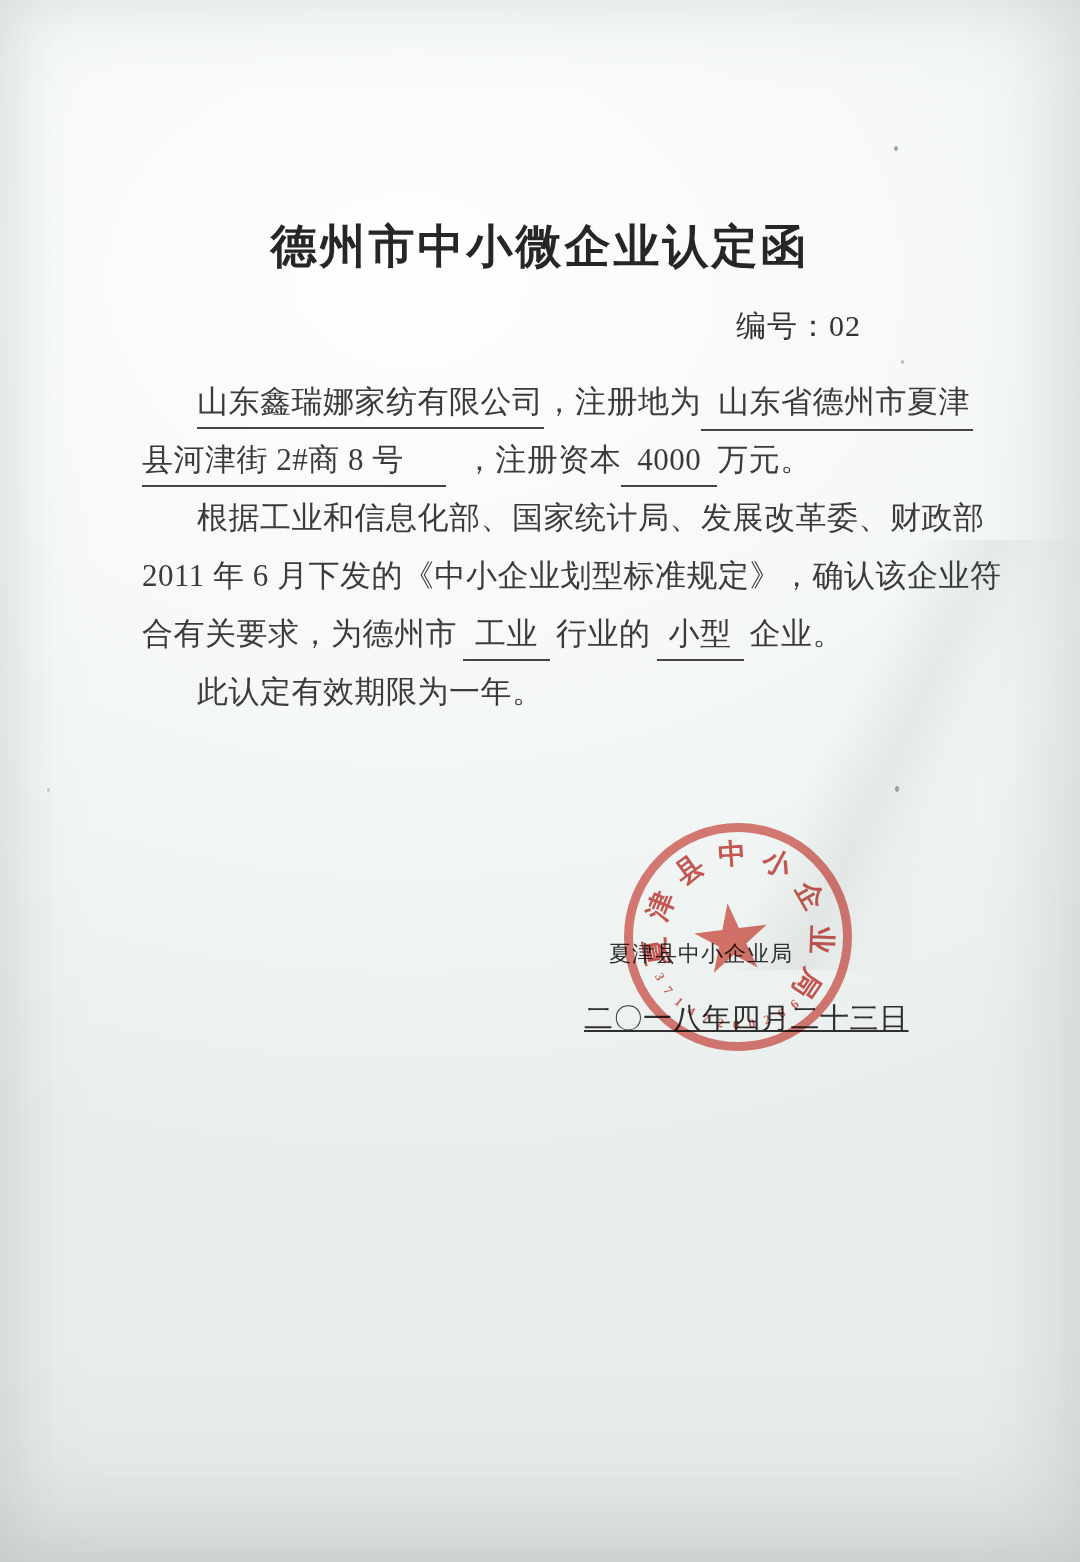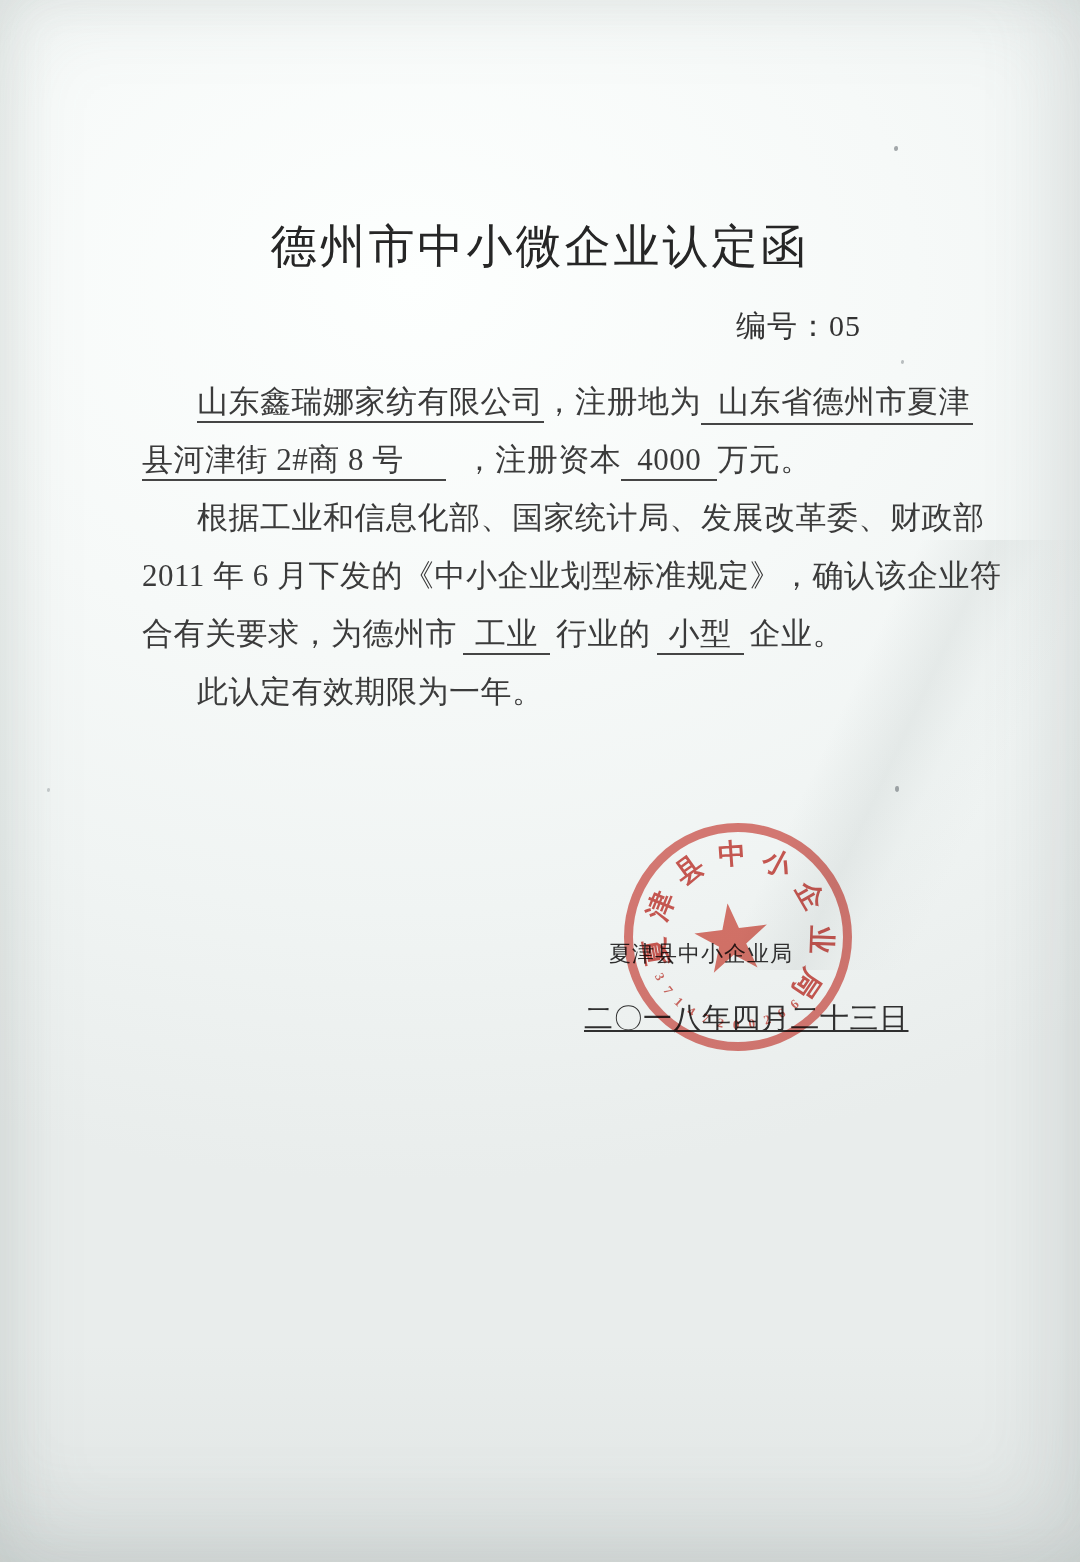--- a/index.html
+++ b/index.html
@@ -21,33 +21,33 @@
   }
   .bottomshade{
     position:absolute; left:0; bottom:0; width:100%; height:220px; pointer-events:none;
     background:linear-gradient(to bottom, rgba(0,0,0,0), rgba(150,160,158,.10));
   }
 
   .speck{ position:absolute; background:#5d646a; border-radius:50% 40% 55% 45%; opacity:.55; }
 
   .title{
     position:absolute; top:216px; left:0; width:100%; text-align:center;
-    font-size:46px; font-weight:normal; color:#262626; letter-spacing:3px;
+    font-size:46px; font-weight:bold; color:#262626; letter-spacing:3px;
   }
   .docnum{
     position:absolute; top:306px; left:736px;
     font-size:30px; color:#333; letter-spacing:1px;
   }
   .body-block{
     position:absolute; left:142px; top:373px; width:812px;
     font-size:31px; color:#3b3b3b; letter-spacing:.5px;
   }
   .line{ height:58px; line-height:58px; white-space:nowrap; }
   .indent{ padding-left:55px; }
-  .u{ border-bottom:2.5px solid #454545; padding-bottom:2px; }
+  .u{ border-bottom:2.5px solid #454545; padding-bottom:8px; }
   .u-addr1{ padding-left:17px; padding-right:3px;font-family:Liberation Mono, monospace; }
   .u-addr2{ padding-right:42px; }
   .u-cap{ padding-left:16px; padding-right:16px; }
   .u-blank{ padding-left:12px; padding-right:12px; }
   .gap-l{ margin-left:18px; }
   .gap-s{ margin-left:6px; margin-right:6px; }
 
   .issuer{
     position:absolute; left:609px; top:939px;
     font-size:22px; color:#2f2f2f; letter-spacing:1px;
@@ -105,21 +105,21 @@
 </head>
 <body>
 
 <div class="paper">
 
   <div class="crease"></div>
   <div class="bottomshade"></div>
 
   <div class="title">德州市中小微企业认定函</div>
 
-  <div class="docnum"><span>编号：</span><span>05</span></div>
+  <div class="docnum"><span>编号：</span><span>02</span></div>
 
   <div class="body-block">
     <div class="line indent"><span class="u">山东鑫瑞娜家纺有限公司</span><span>，注册地为</span><span class="u u-addr1">山东省德州市夏津</span></div>
     <div class="line"><span class="u u-addr2">县河津街 2#商 8 号</span><span class="gap-l">，注册资本</span><span class="u u-cap">4000</span><span>万元。</span></div>
     <div class="line indent">根据工业和信息化部、国家统计局、发展改革委、财政部</div>
     <div class="line">2011 年 6 月下发的《中小企业划型标准规定》，确认该企业符</div>
     <div class="line"><span>合有关要求，为德州市</span><span class="u u-blank gap-s">工业</span><span>行业的</span><span class="u u-blank gap-s">小型</span><span>企业。</span></div>
     <div class="line indent">此认定有效期限为一年。</div>
   </div>
 

